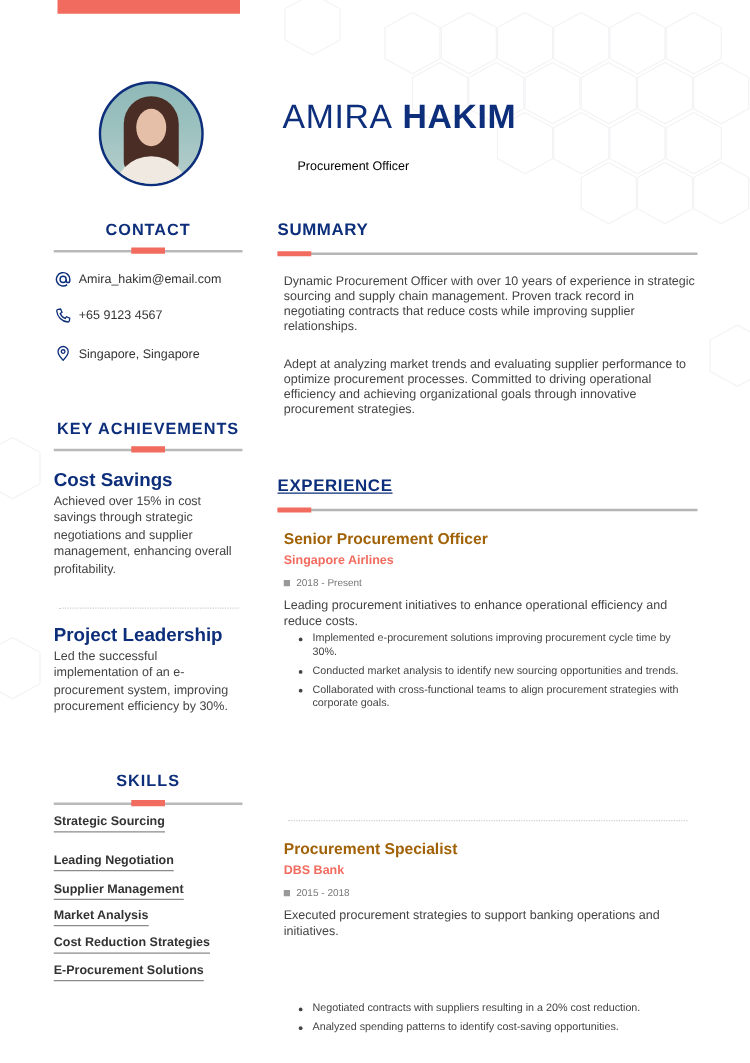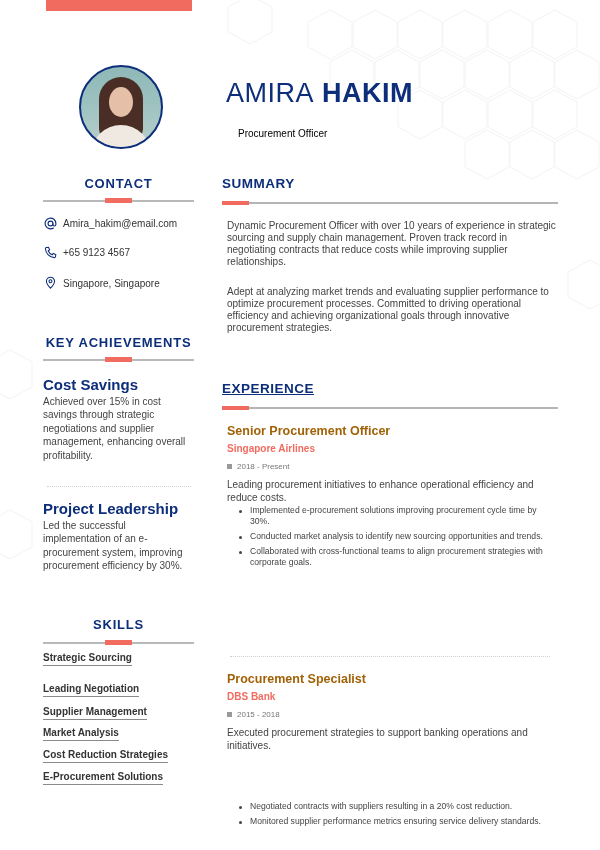--- a/index.html
+++ b/index.html
@@ -166,14 +166,14 @@
 
 <h3 class="job-title-h" style="top:672px;">Procurement Specialist</h3>
 <p class="company" style="top:691px;">DBS Bank</p>
 <p class="dates" style="top:710px;">
     <span class="cal"></span>
     <span>2015 - 2018</span>
   </p>
 <p class="job-desc" style="top:726px;">Executed procurement strategies to support banking operations and initiatives.</p>
 <ul class="bullets" style="top:753px;margin-top:48px;">
   <li>Negotiated contracts with suppliers resulting in a 20% cost reduction.</li>
-  <li>Monitored supplier performance metrics ensuring service delivery standards.</li>
+  <li>Analyzed spending patterns to identify cost-saving opportunities.</li>
 </ul>
 
 </body></html>

